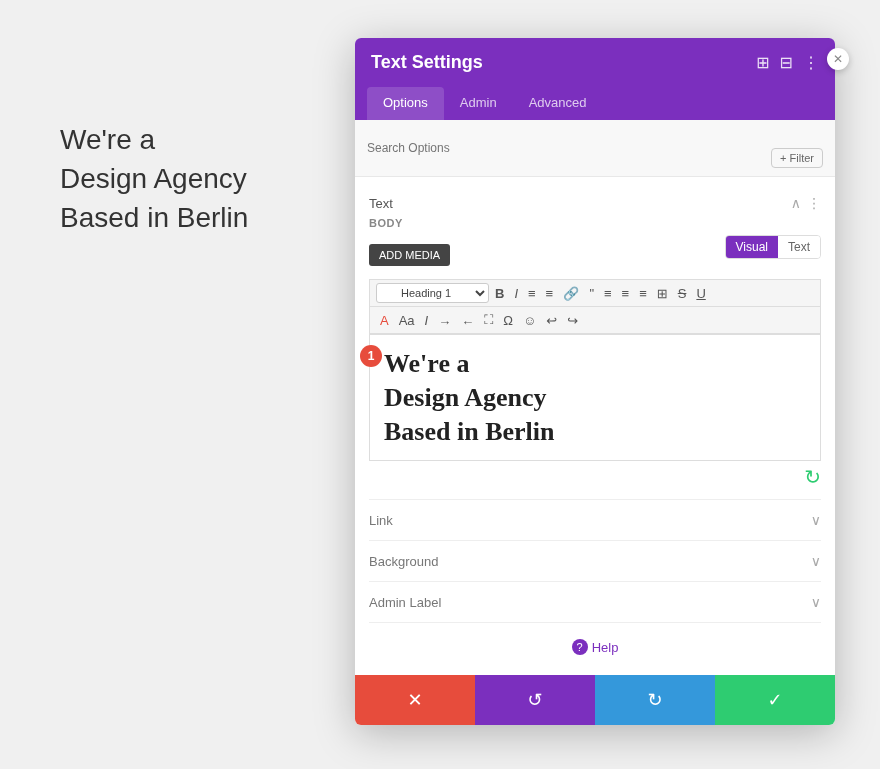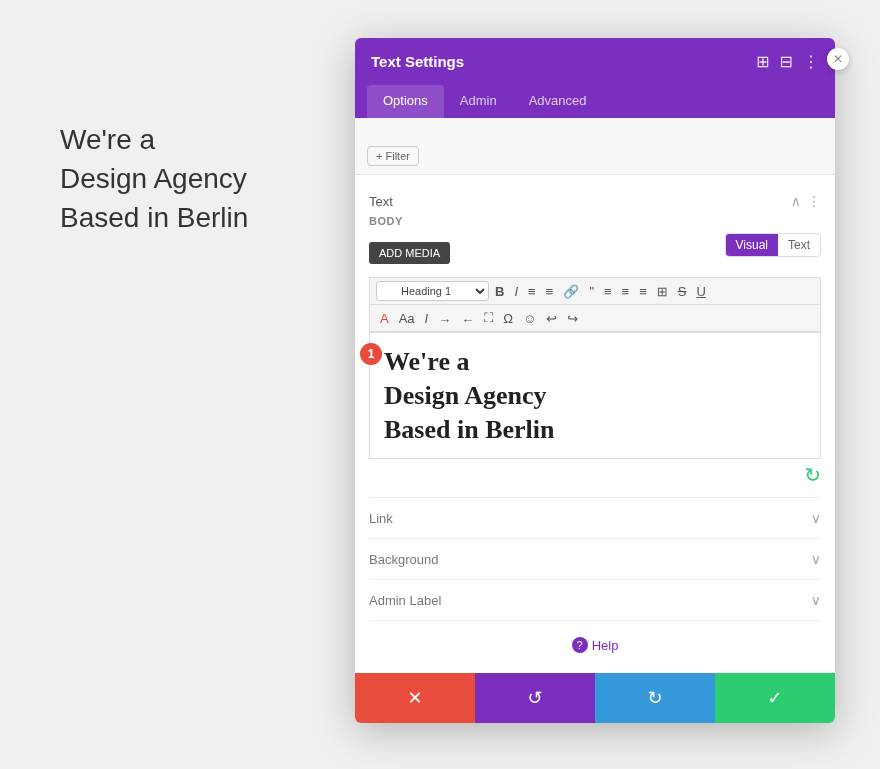--- a/index.html
+++ b/index.html
@@ -40,21 +40,21 @@
     .panel-header {
       background: #7b2fbe;
       border-radius: 6px 6px 0 0;
       padding: 14px 16px;
       display: flex;
       align-items: center;
       justify-content: space-between;
     }
     .panel-title {
       color: #fff;
-      font-size: 15px;
+      font-size: 18px;
       font-weight: 600;
     }
     .panel-header-icons {
       display: flex;
       gap: 10px;
       align-items: center;
     }
     .panel-header-icon {
       color: rgba(255,255,255,0.85);
       font-size: 16px;
@@ -369,20 +369,21 @@
     </div>
     <div class="tab">
       <span>Admin</span>
     </div>
     <div class="tab">
       <span>Advanced</span>
     </div>
   </div>
 
   <div class="search-bar">
+    <input class="search-input" type="text" placeholder="Search Options" style="">
     <button class="filter-btn">
       <span>+ Filter</span>
     </button>
   </div>
 
   <div class="panel-body">
 
     <div class="section">
       <div class="section-header">
         <span class="section-title">Text</span>

